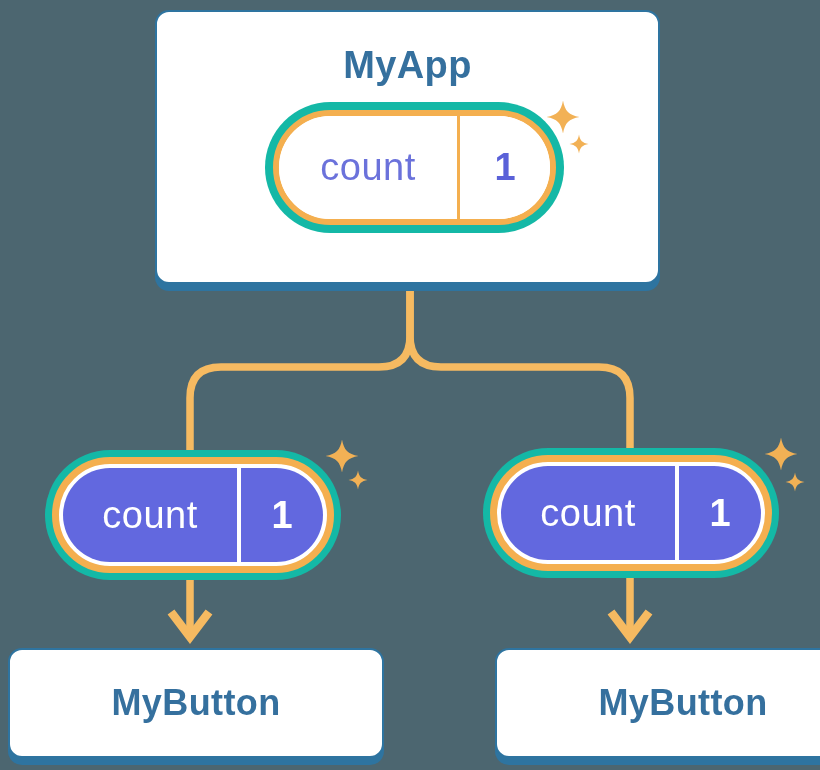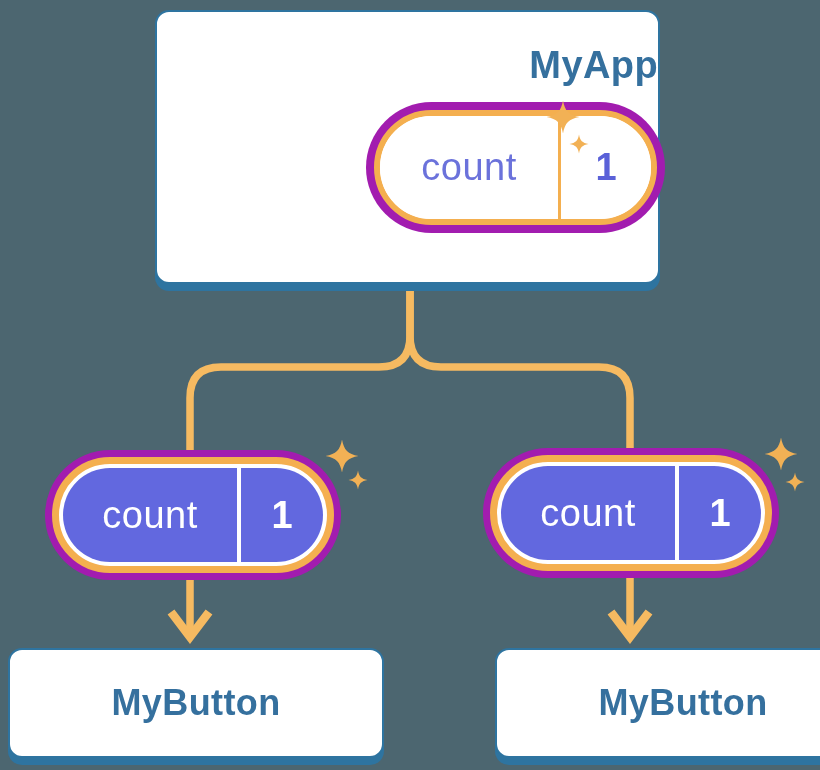--- a/index.html
+++ b/index.html
@@ -19,29 +19,29 @@
     background:#FFFFFF;
     border:2.5px solid #2E74A0;
     border-radius:14px;
     box-shadow:0 7px 0 #2E74A0;
   }
   .card-title{
     color:#35709E;font-weight:bold;letter-spacing:.4px;
     text-align:center;
   }
   .card-root{left:155px;top:10px;width:505px;height:274px;
-    display:flex;flex-direction:column;align-items:flex-end;padding-top:30px;}
+    display:flex;flex-direction:column;align-items:center;padding-top:30px;}
   .card-root .card-title{font-size:38px;line-height:46px;}
   .card-child{width:376px;height:110px;display:flex;align-items:center;justify-content:center;}
   .card-child .card-title{font-size:36px;}
   .card-child-left{left:8px;top:648px;}
   .card-child-right{left:495px;top:648px;}
 
   
-  .pill{position:absolute;z-index:2;border-radius:999px;background:#a21caf;padding:8px;display:inline-flex;}
+  .pill{position:absolute;z-index:2;border-radius:999px;background:#14b8a6;padding:8px;display:inline-flex;}
   .pill-in-card{position:relative;margin-top:14px;transform:translateX(7px);}
   .pill-mid{border-radius:999px;display:flex;}
   .pill-light .pill-mid{border:6px solid #F4AF4F;background:#FFFFFF;}
   .pill-dark{padding:7px;}
   .pill-dark .pill-mid{border:7px solid #F4AF4F;background:#FFFFFF;padding:4px;}
   .pill-core{border-radius:999px;overflow:hidden;display:flex;align-items:stretch;}
   .pill-light .pill-core{width:271px;height:103px;background:#FFFFFF;}
   .pill-dark .pill-core{width:260px;height:94px;background:#6268DF;}
   .pill-name-sec{flex:1;display:flex;align-items:center;justify-content:center;}
   .pill-val-sec{display:flex;align-items:center;justify-content:center;}

